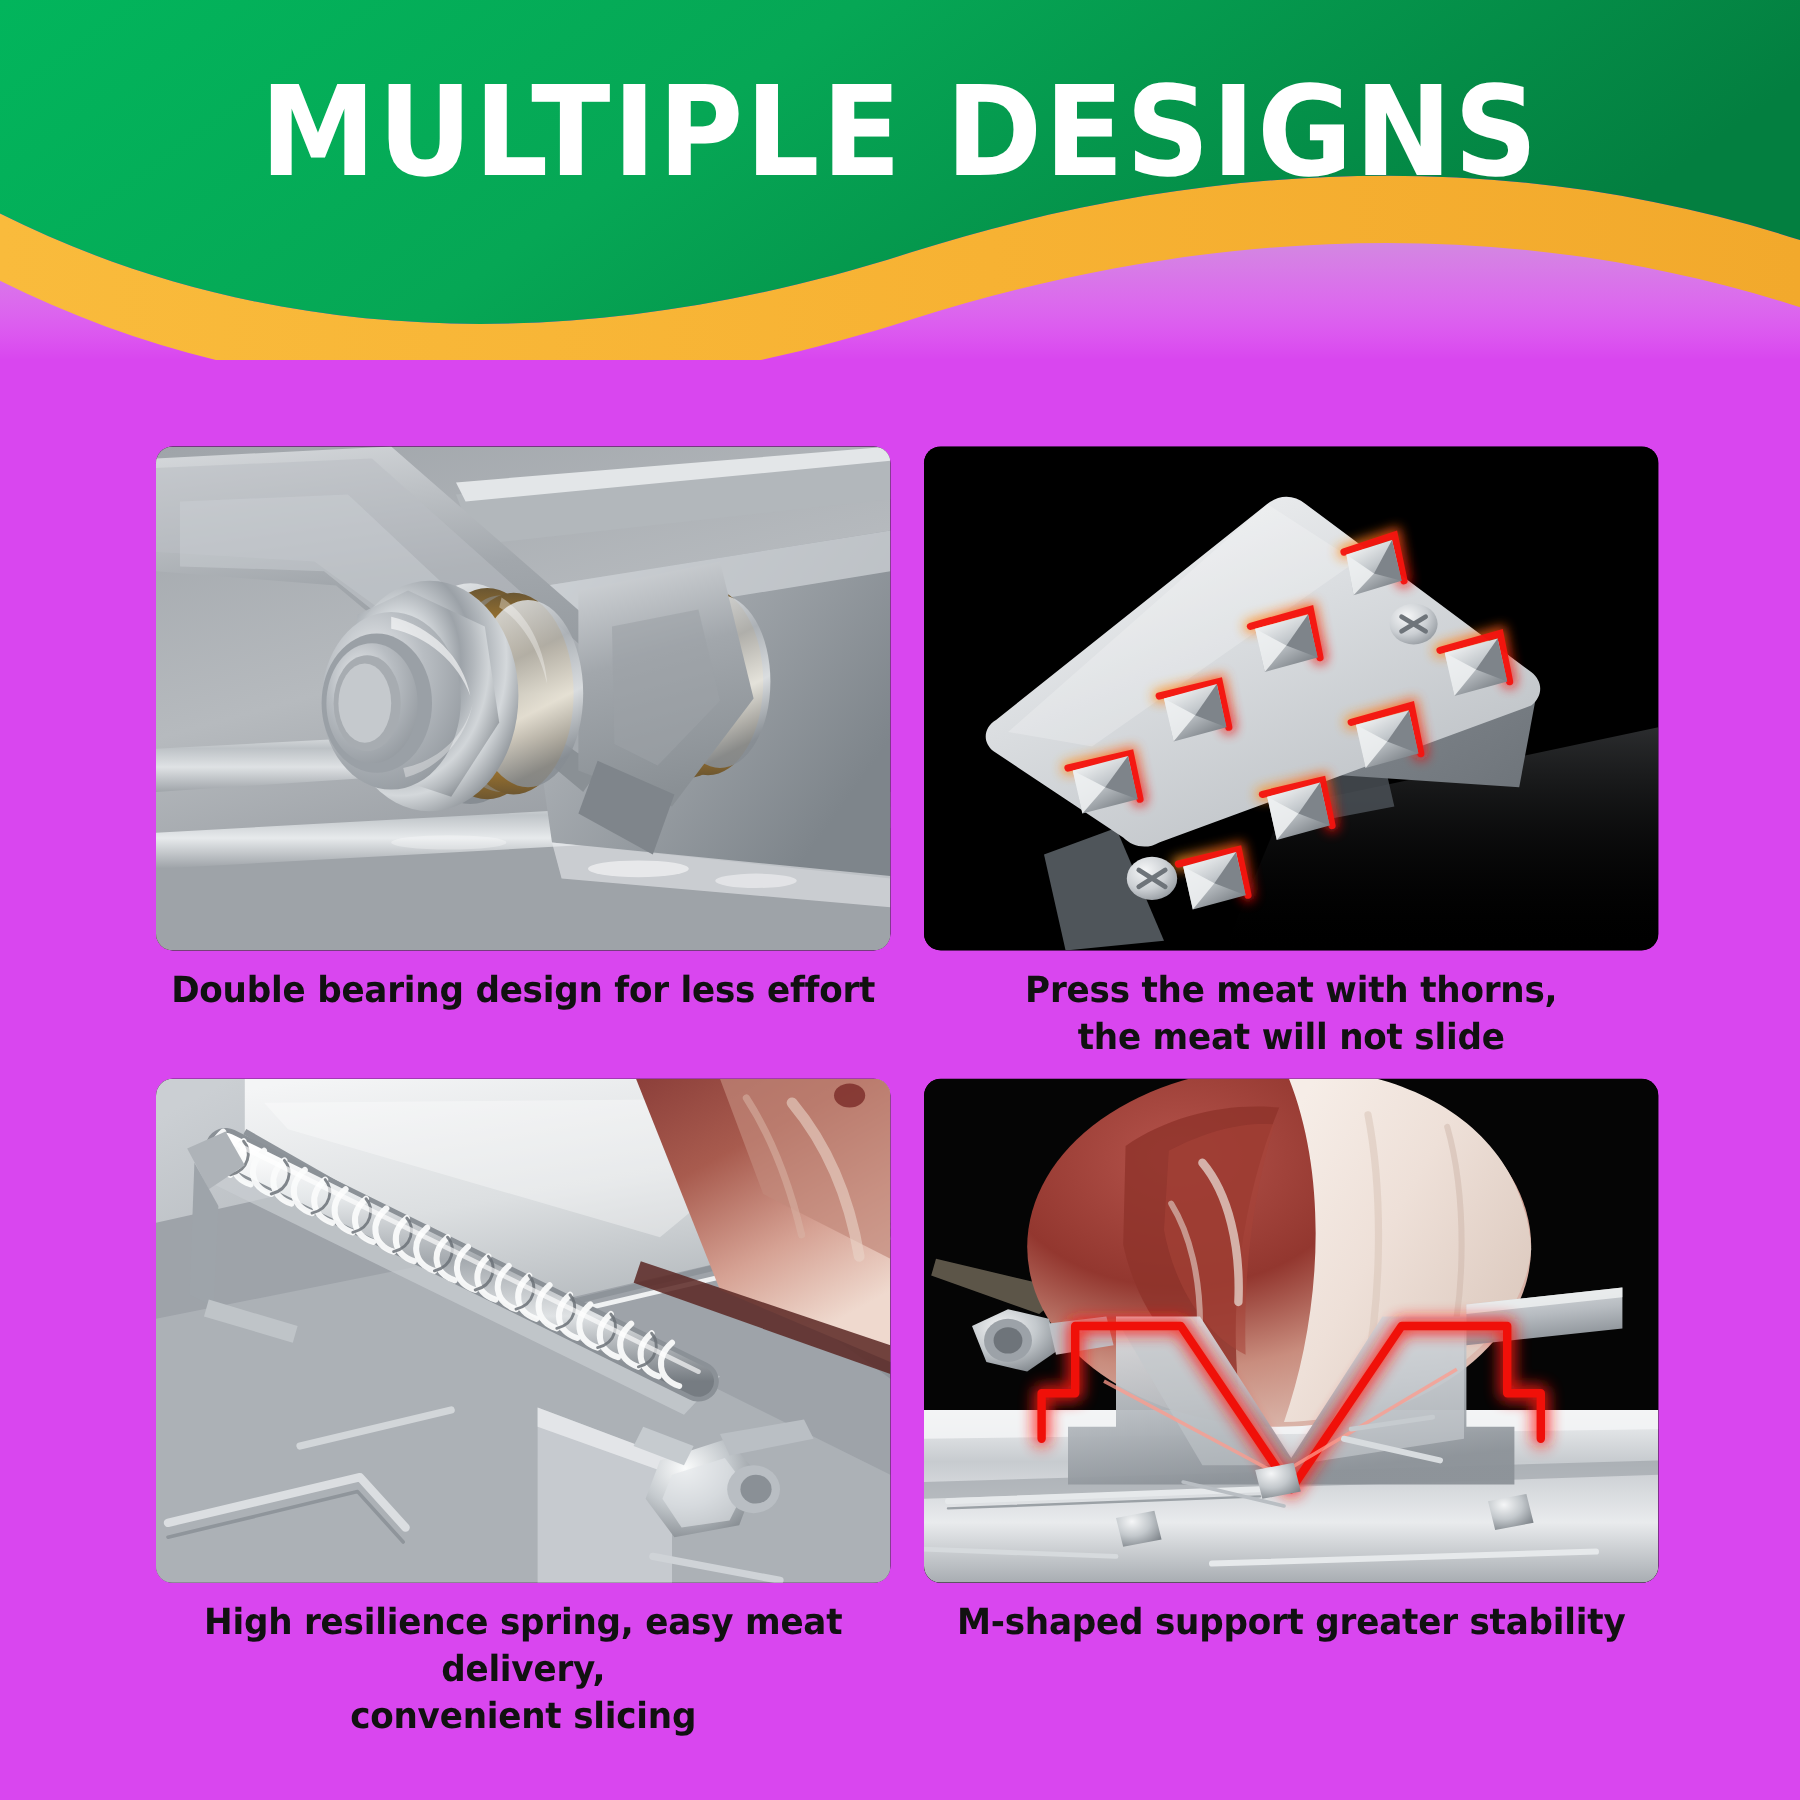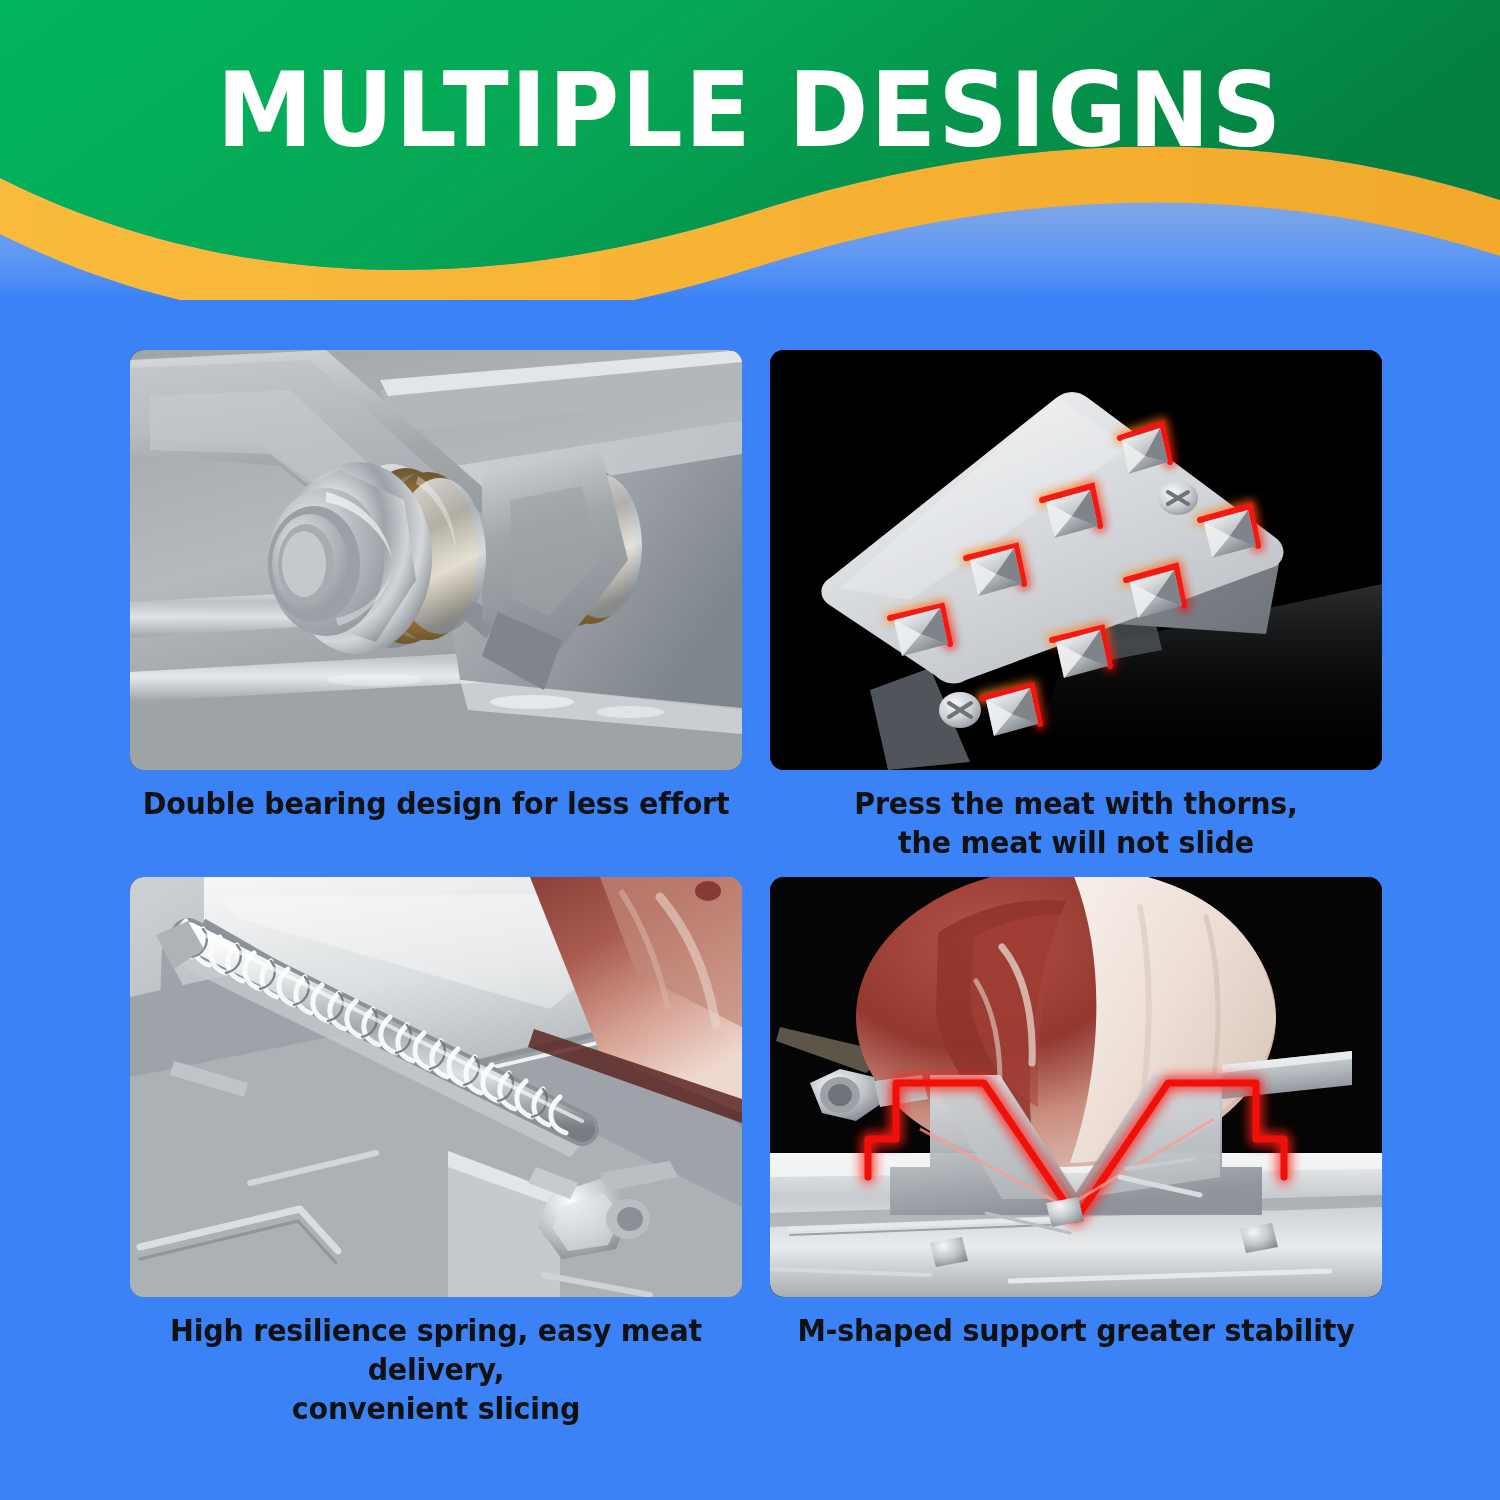--- a/index.html
+++ b/index.html
@@ -5,21 +5,21 @@
   * { margin:0; padding:0; box-sizing:border-box; }
   html,body{
     width:1500px; height:1500px;
     background:#ffffff;
     font-family:"Liberation Sans", sans-serif;
     overflow:hidden;
   }
   .page{
     position:relative;
     width:1500px; height:1500px;
-    background:#3b82f6;
+    background:#d946ef;
     text-decoration:underline;
   }
 
   
   .banner{
     position:absolute; left:0; top:0;
     width:1500px; height:300px;
     overflow:hidden;
   }
   .banner svg{ position:absolute; left:0; top:0; display:block; }
@@ -36,21 +36,21 @@
     line-height:1.0;
     transform:scaleX(0.93);
     transform-origin:50% 50%;
     white-space:nowrap;
     user-select:none;
   }
 
   
   .grid{
     position:absolute;
-    left:130px; top:350px;
+    left:130px; top:372px;
     width:1252px; height:1070px;
     display:grid;
     grid-template-columns:612px 612px;
     grid-template-rows:420px 420px;
     column-gap:28px;
     row-gap:107px;
   }
   .card{ position:relative; width:612px; }
   .photo{
     position:relative;

